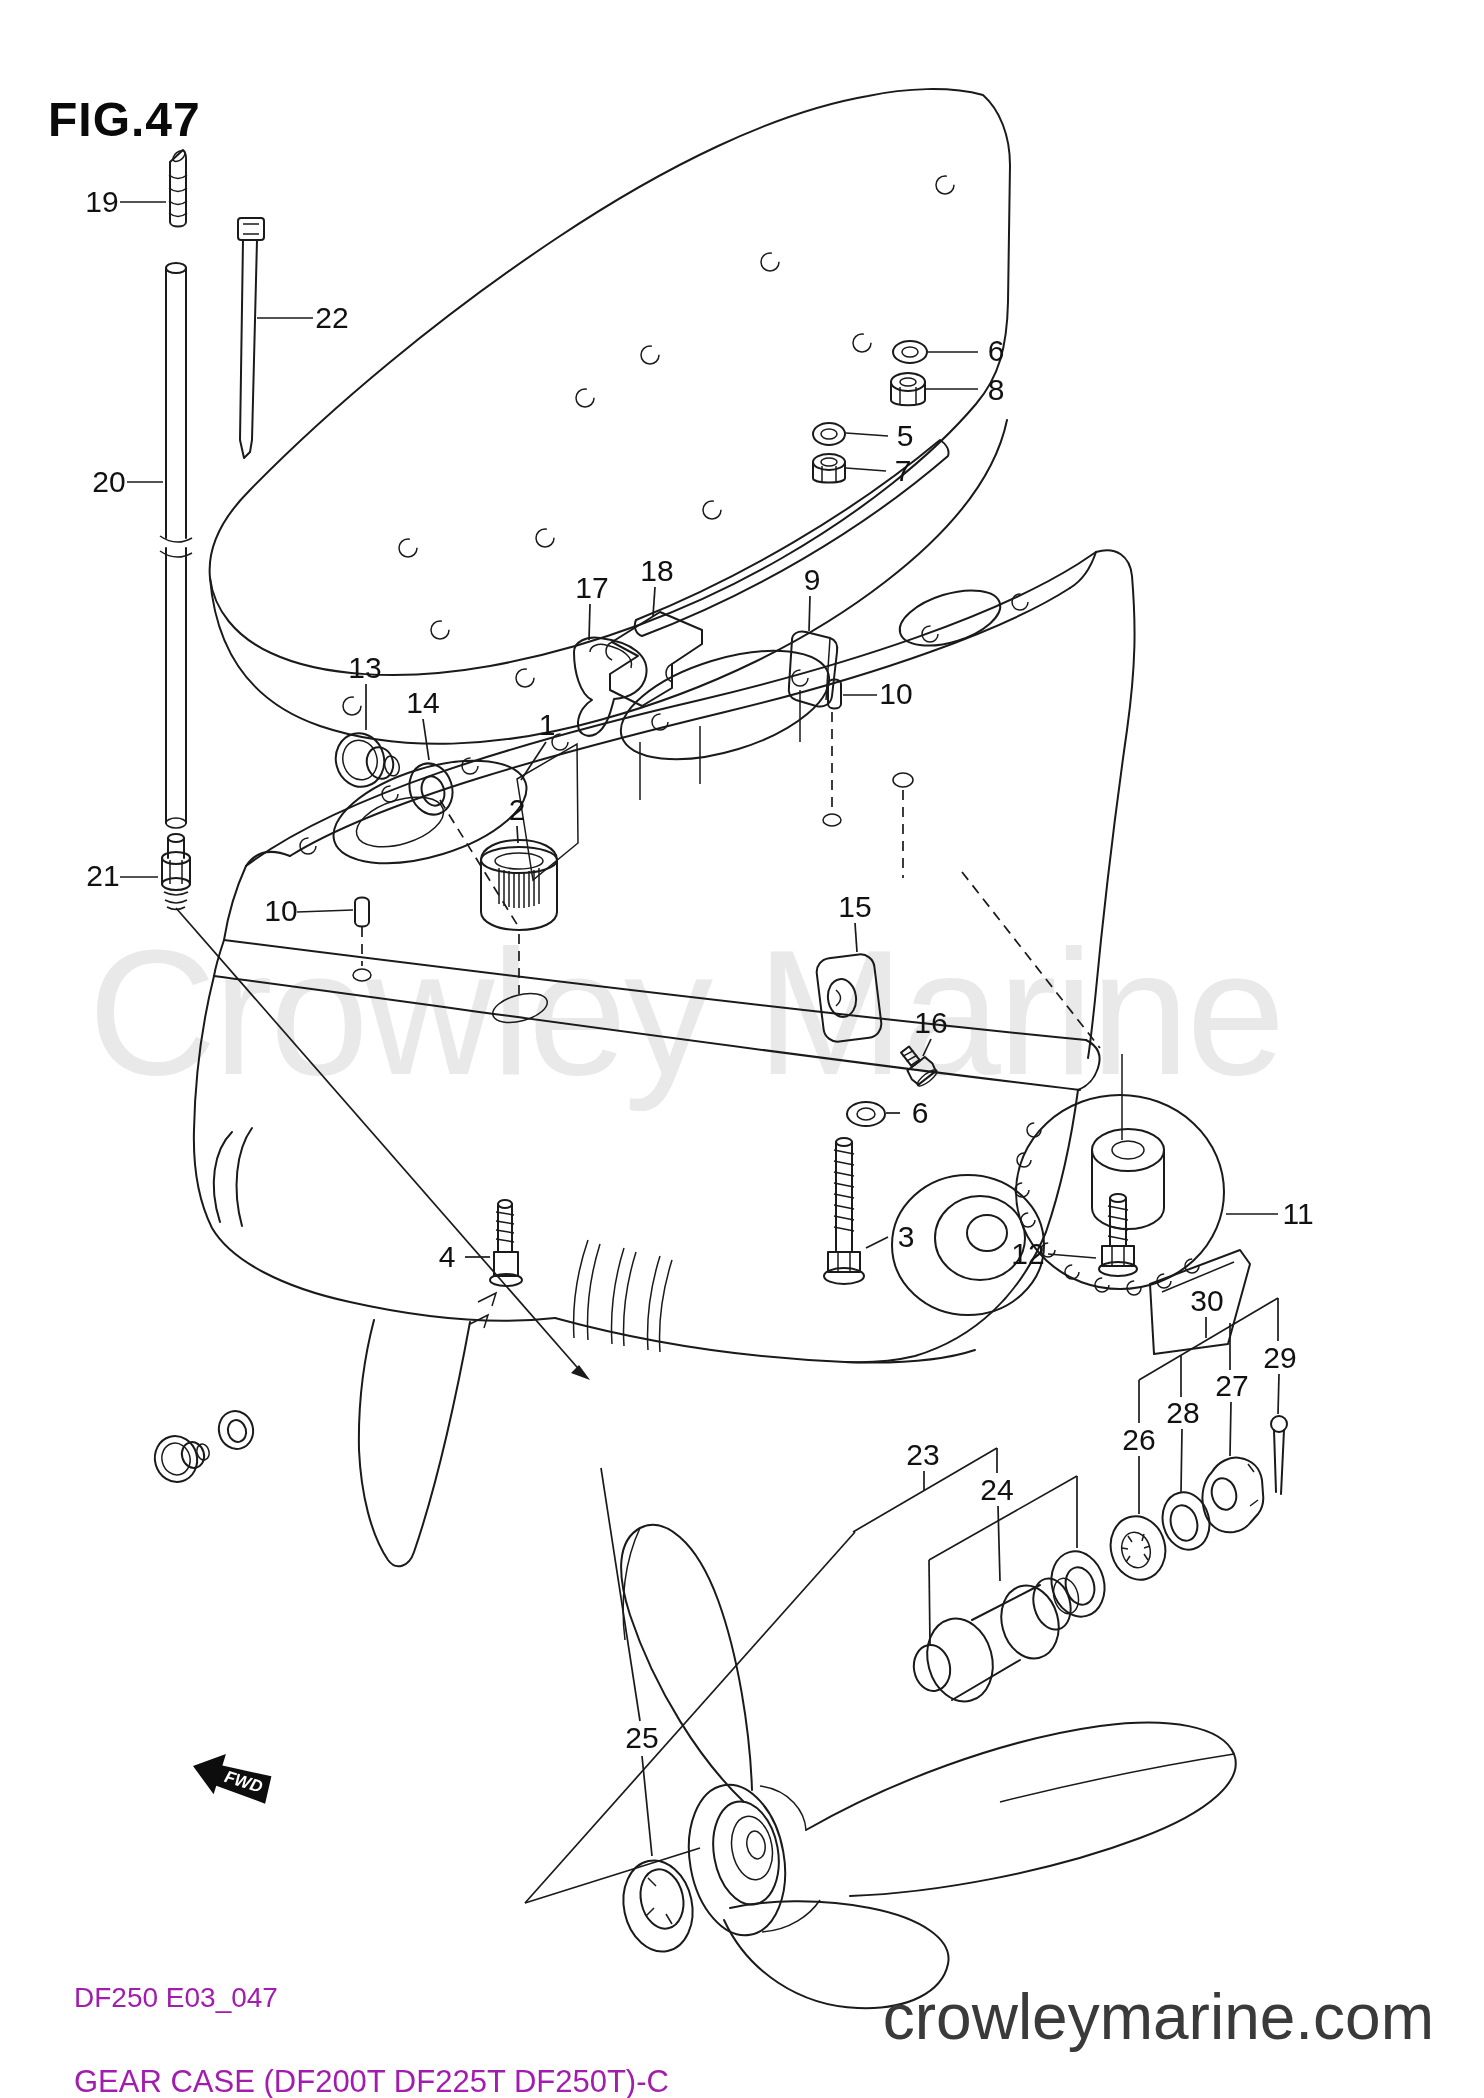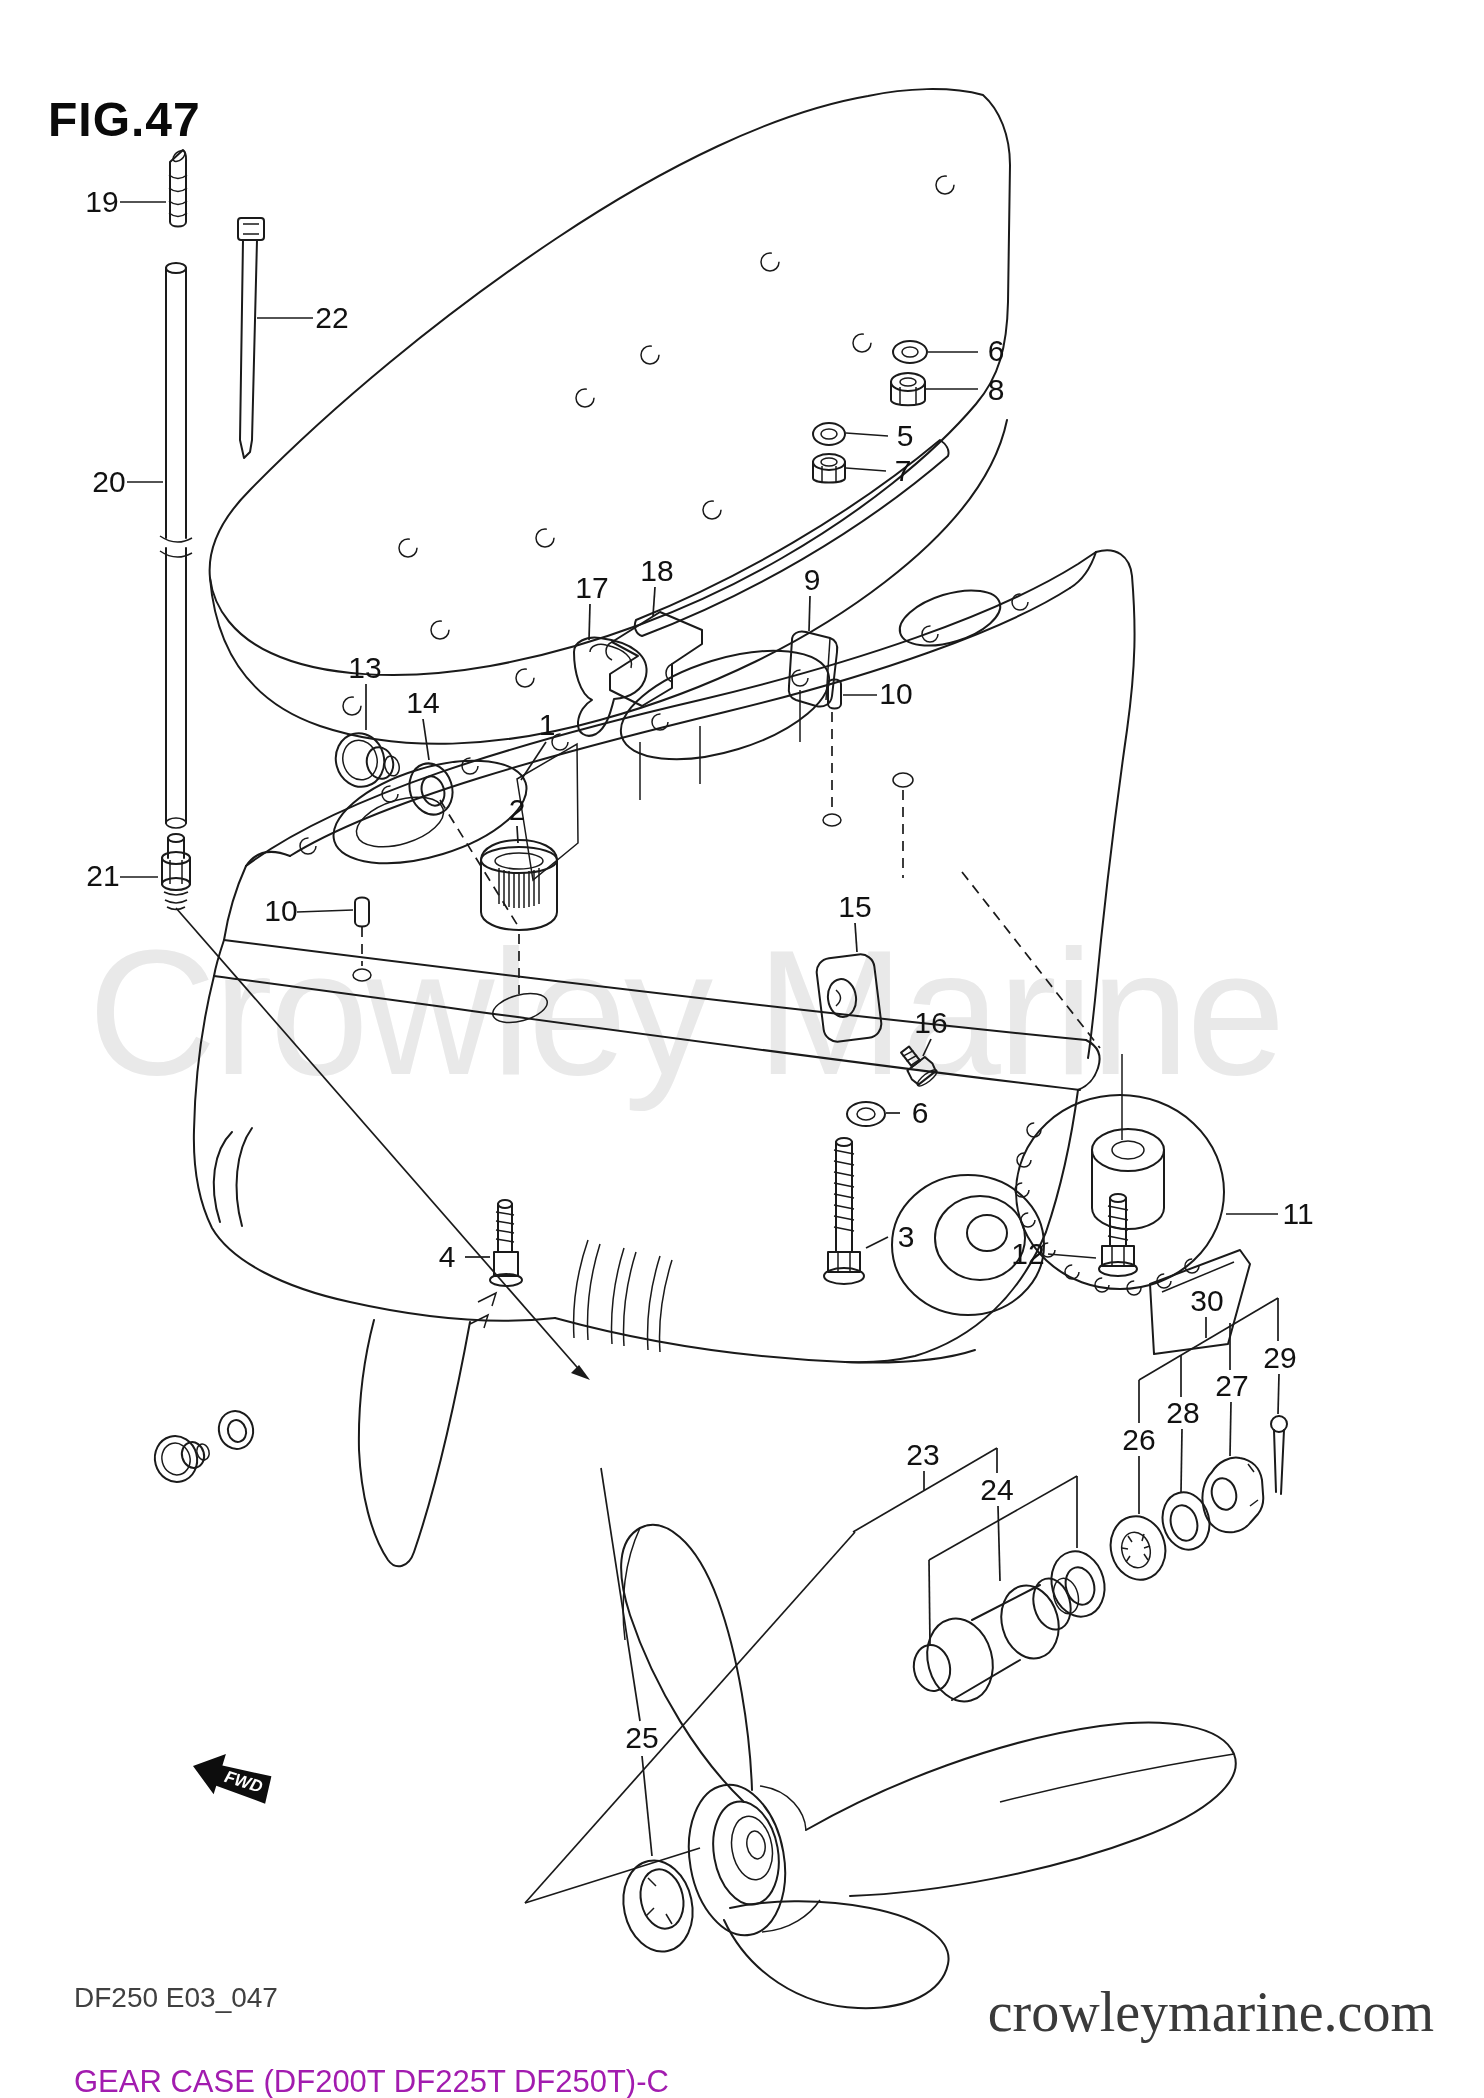--- a/index.html
+++ b/index.html
@@ -4,23 +4,23 @@
 <style>
   html,body{margin:0;padding:0;background:#ffffff;}
   .page{position:relative;width:1484px;height:2098px;background:#fff;overflow:hidden;
         font-family:"Liberation Sans", sans-serif;}
   .fig-title{position:absolute;left:48px;top:92px;font-size:48px;font-weight:800;
              color:#0a0a0a;letter-spacing:1px;z-index:3;}
   .watermark{position:absolute;left:88px;top:910px;font-size:178px;color:#e9e9e9;
              letter-spacing:-3px;white-space:nowrap;z-index:1;}
   svg.art{position:absolute;left:0;top:0;z-index:2;}
   svg.art *{vector-effect:non-scaling-stroke;}
-  .footer-code{position:absolute;left:74px;top:1982px;font-size:28px;color:#404040;z-index:3;}
+  .footer-code{position:absolute;left:74px;top:1982px;font-size:28px;color:#a21caf;z-index:3;}
   .footer-caption{position:absolute;left:74px;top:2028px;font-size:31px;color:#a21caf;z-index:3;margin-top:36px;}
-  .footer-site{position:absolute;right:50px;top:1980px;font-size:56px;color:#3a3a3a;z-index:3;font-family:Liberation Serif, serif;}
+  .footer-site{position:absolute;right:50px;top:1980px;font-size:64px;color:#3a3a3a;z-index:3;}
   .ln{stroke:#1a1a1a;stroke-width:2;fill:none;stroke-linecap:round;stroke-linejoin:round;}
   .thin{stroke:#1a1a1a;stroke-width:1.5;fill:none;}
   .callout-text{font-family:"Liberation Sans",sans-serif;font-size:30px;fill:#111;}
 </style>
 </head>
 <body>
 
 <div class="page">
 
   <div class="watermark">Crowley Marine</div>

